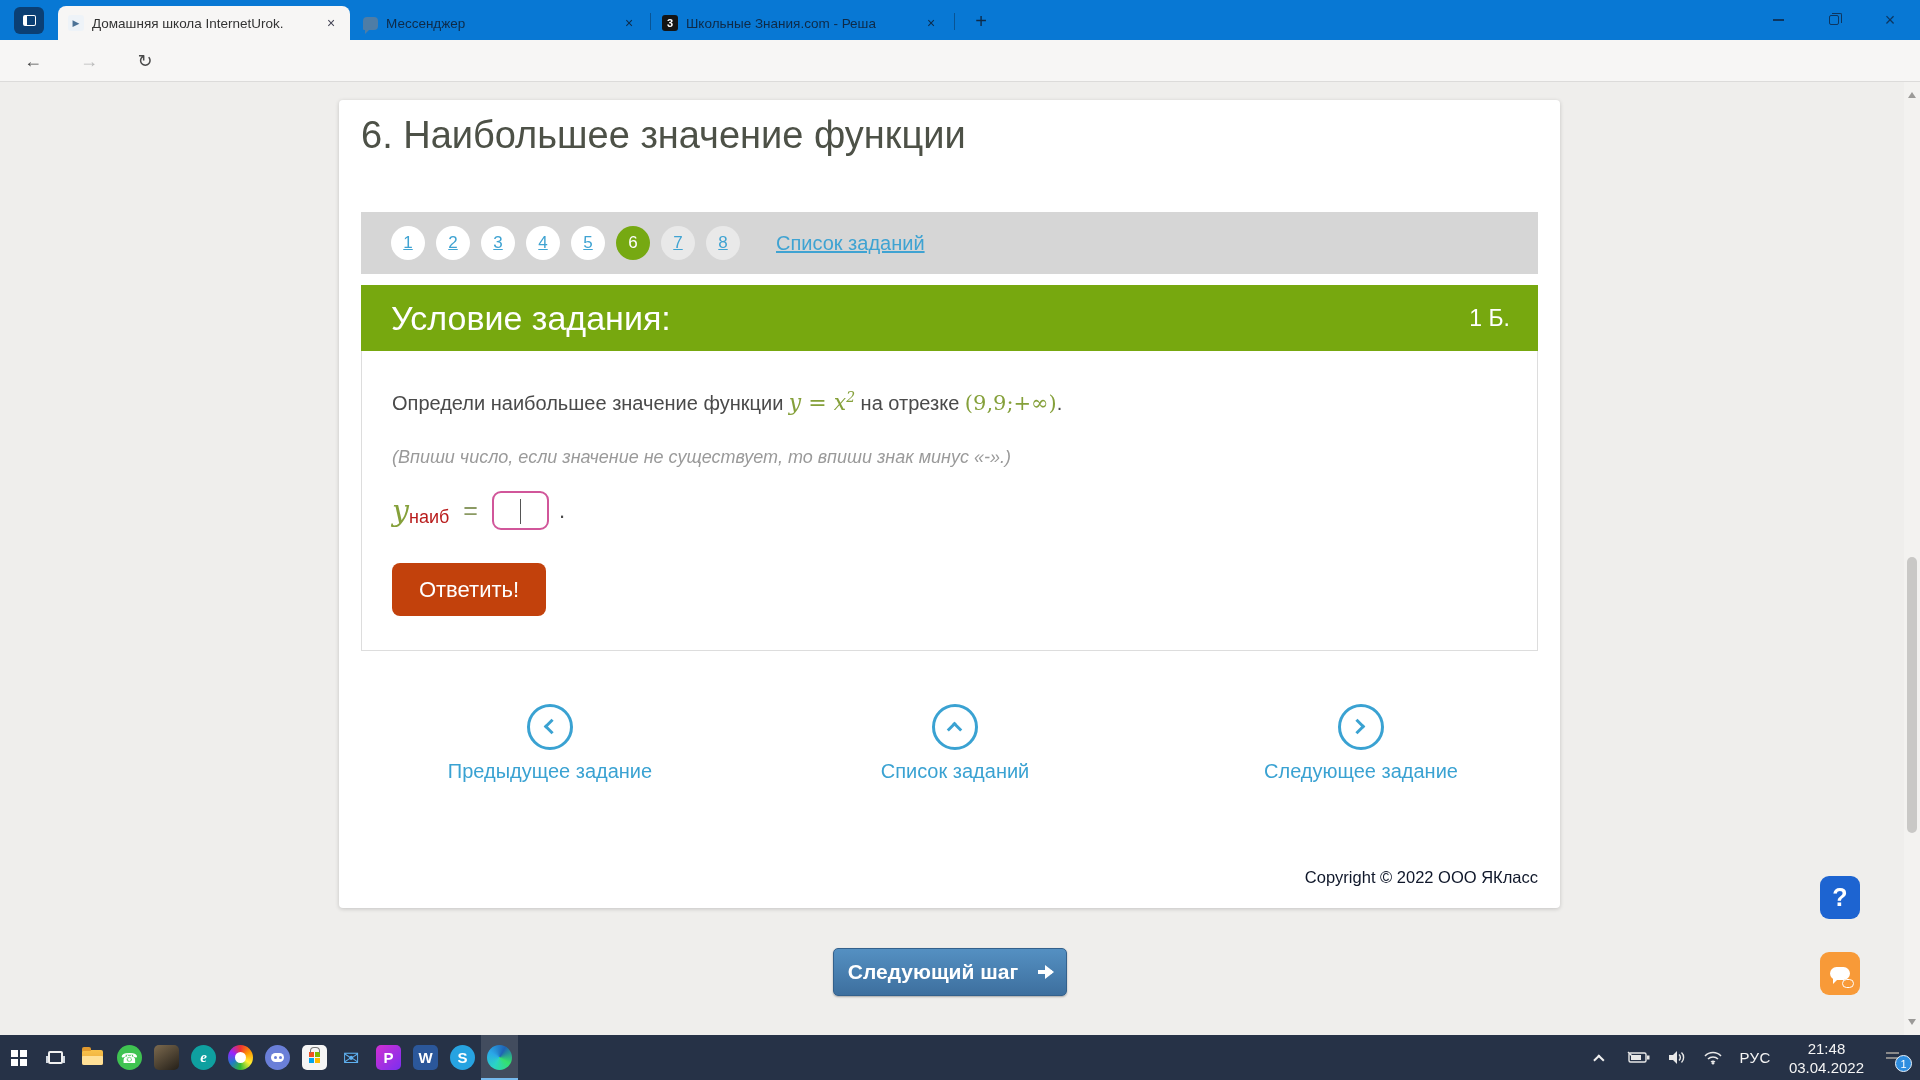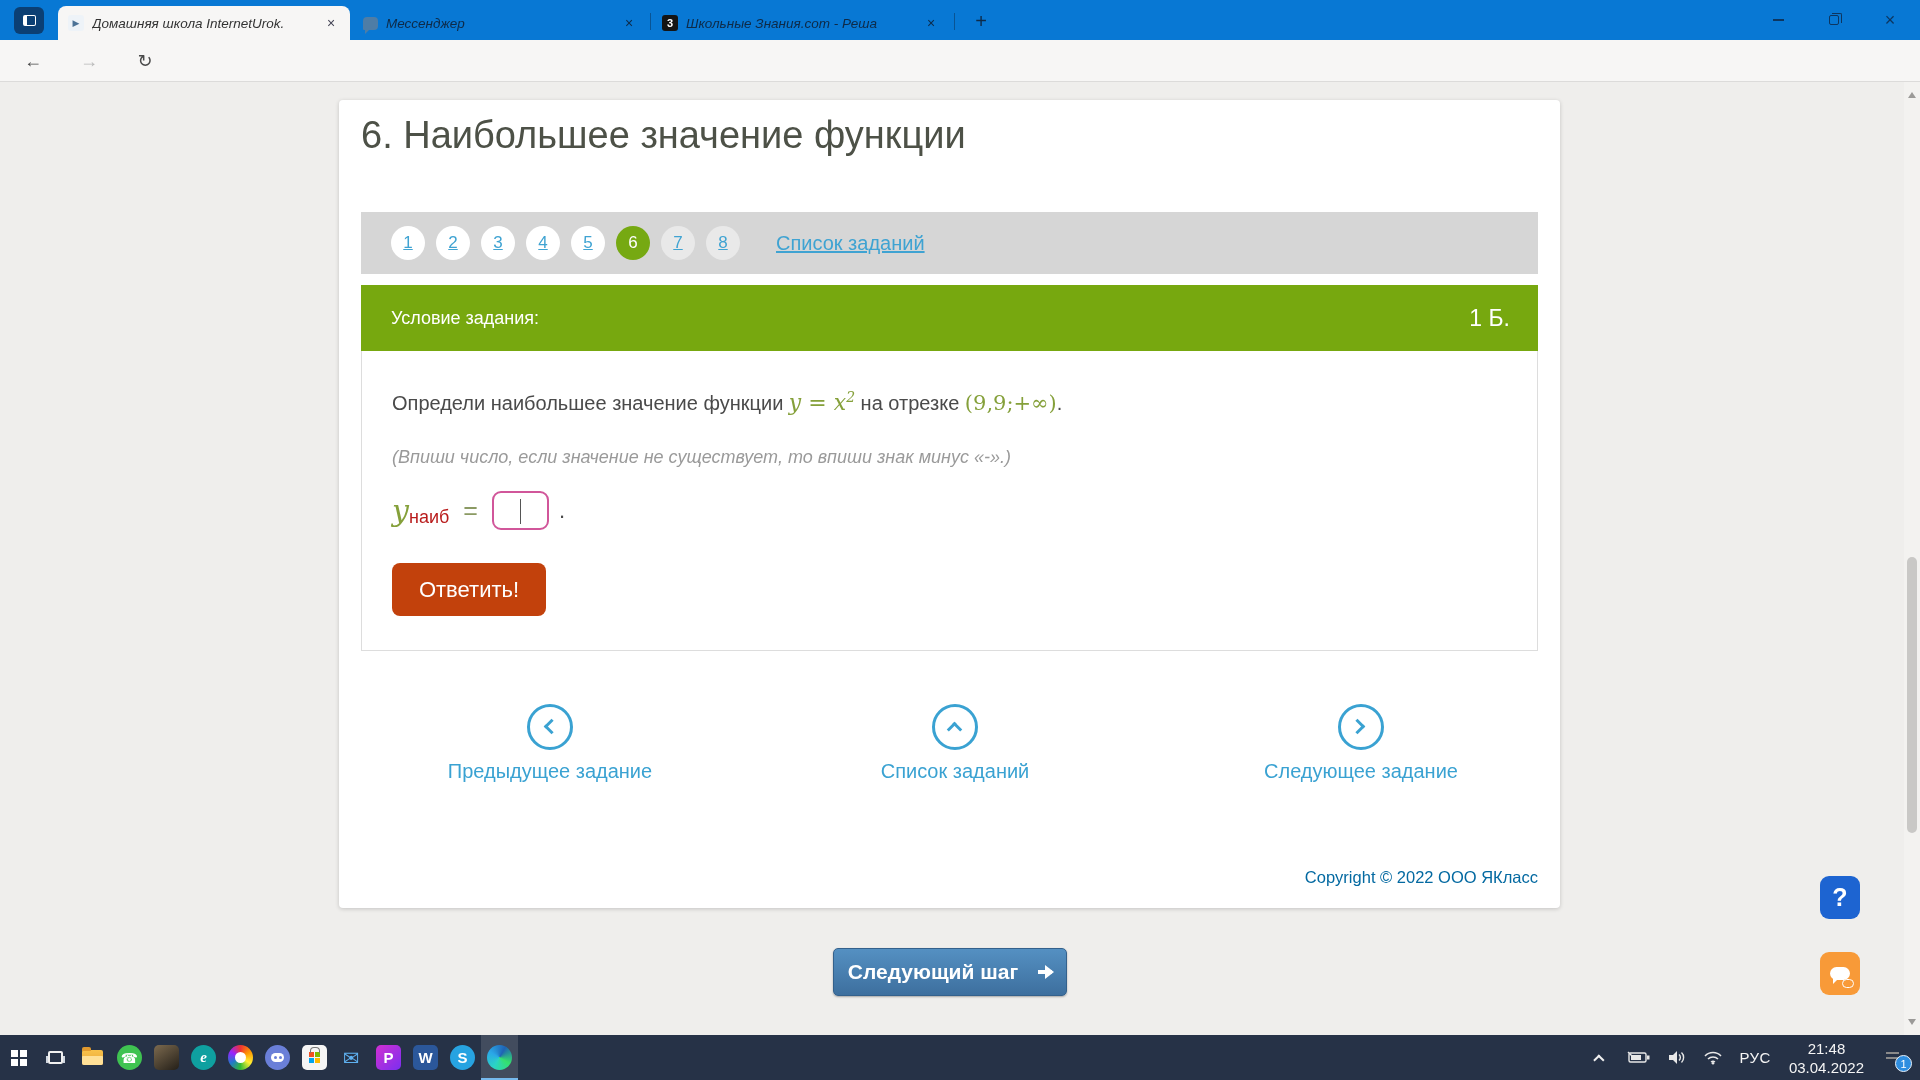--- a/index.html
+++ b/index.html
@@ -6,21 +6,21 @@
   body { font-family:"Liberation Sans","DejaVu Sans",sans-serif; background:#000; }
   .screen { position:relative; width:1920px; height:1080px; overflow:hidden; background:#efeeec; }
 
   
   .titlebar { position:absolute; left:0; top:0; width:1920px; height:40px; background:#0878d4; }
   .tab-actions { position:absolute; left:14px; top:7px; width:30px; height:27px; background:#0b3f74; border-radius:6px; display:flex; align-items:center; justify-content:center; }
   .tab-actions .sq { width:13px; height:11px; border:1.6px solid #fff; border-radius:2px; border-left-width:4px; }
   .tab { position:absolute; top:6px; height:34px; display:flex; align-items:center; padding:0 10px; font-size:13.5px; }
   .tab.active { background:#f7f6f5; border-radius:8px 8px 0 0; color:#333; }
   .tab.inactive { color:#0e2a47; }
-  .tab .title { flex:1; overflow:hidden; white-space:nowrap; margin:0 8px;font-style:italic; }
+  .tab .title { flex:1; overflow:hidden; white-space:nowrap; margin:0 8px; }
   .tab .x { font-size:14px; color:#445; cursor:default; width:18px; text-align:center; }
   .tab.inactive .x { color:#0e2a47; }
   .fav { width:16px; height:16px; flex:0 0 16px; display:flex; align-items:center; justify-content:center; }
   .fav-play { background:#eef3f8; border-radius:3px; color:#4c7296; font-size:9px; }
   .fav-bubble { background:#4e7da6; border-radius:4px 4px 4px 1px; width:15px; height:13px; position:relative; }
   .fav-bubble::after { content:""; position:absolute; left:2px; bottom:-4px; border:4px solid transparent; border-top-color:#4e7da6; border-left-color:#4e7da6; }
   .fav-znania { background:#141414; border-radius:3px; color:#fff; font-size:11px; font-weight:bold; }
   .tab-divider { position:absolute; top:13px; width:1px; height:17px; background:rgba(10,40,70,.45); }
   .new-tab { position:absolute; left:966px; top:8px; width:30px; height:26px; color:#0e2a47; font-size:20px; display:flex; align-items:center; justify-content:center; }
   .winbtn { position:absolute; top:0; width:56px; height:40px; display:flex; align-items:center; justify-content:center; color:#0d3660; }
@@ -57,21 +57,21 @@
   .page-title { position:absolute; left:22px; top:14px; font-size:38px; color:#4d5147; }
   .pagband { position:absolute; left:22px; top:112px; width:1177px; height:62px; background:#d6d6d6; display:flex; align-items:center; }
   .pcirc { width:34px; height:34px; border-radius:50%; background:#fff; display:flex; align-items:center; justify-content:center; font-size:17px; color:#3fa3d2; margin-left:11px; }
   .pcirc:first-child { margin-left:30px; }
   .pcirc span { text-decoration:underline; }
   .pcirc.active { background:#76a912; color:#fff; }
   .pcirc.active span { text-decoration:none; }
   .pcirc.muted { background:#e9e9e9; }
   .list-link { margin-left:36px; font-size:20px; color:#3fa3d2; text-decoration:underline; }
   .greenbar { position:absolute; left:22px; top:185px; width:1177px; height:66px; background:#77a80f; color:#fff; display:flex; align-items:center; }
-  .greenbar .lbl { margin-left:30px; font-size:18px; }
+  .greenbar .lbl { margin-left:30px; font-size:34px; }
   .greenbar .pts { margin-left:auto; margin-right:28px; font-size:23px; }
   .taskbox { position:absolute; left:22px; top:251px; width:1177px; height:300px; border:1px solid #ddd; border-top:none; background:#fff; }
   .task-line { position:absolute; left:30px; top:38px; font-size:20px; color:#4a4a4a; }
   .math { font-family:"DejaVu Serif",serif; font-style:italic; color:#85a03a; font-size:22px; }
   .math sup { font-size:14px; font-style:italic; }
   .math.upr { font-style:normal; font-size:21px; }
   .hint { position:absolute; left:30px; top:96px; font-size:18px; font-style:italic; color:#9a9a9a; }
   .ansrow { position:absolute; left:30px; top:140px; display:flex; align-items:center; }
   .ans-y { font-family:"DejaVu Serif",serif; font-style:italic; color:#85a03a; font-size:30px; }
   .ans-sub { font-size:18px; color:#b91c1c; margin-top:14px; }
@@ -80,21 +80,21 @@
   .answer-box .caret { position:absolute; left:50%; top:6px; width:1px; height:25px; background:#555; }
   .ans-dot { font-size:22px; color:#4a4a4a; margin-left:10px; }
   .submit { position:absolute; left:30px; top:212px; width:154px; height:53px; background:#c2410c; border:none; border-radius:8px; color:#fff; font-size:22px; font-family:inherit; }
   .nav-item { position:absolute; top:604px; width:330px; text-align:center; color:#3aa2d2; }
   .nav-circ { width:46px; height:46px; border:3px solid #3aa2d2; border-radius:50%; margin:0 auto; position:relative; }
   .chev { position:absolute; width:11px; height:11px; border:3px solid #3aa2d2; border-top:none; border-right:none; }
   .chev.left  { left:16px; top:14px; transform:rotate(45deg); }
   .chev.up    { left:14px; top:17px; transform:rotate(135deg); }
   .chev.right { left:11px; top:14px; transform:rotate(225deg); }
   .nav-label { margin-top:10px; font-size:20px; }
-  .copyright { position:absolute; right:22px; top:768px; font-size:16.5px; color:#0369a1; }
+  .copyright { position:absolute; right:22px; top:768px; font-size:16.5px; color:#0f172a; }
 
   .next-step { position:absolute; left:833px; top:948px; width:234px; height:48px; background:linear-gradient(#5490c2,#3d6f9e); border:1px solid #34618c; border-radius:5px; color:#fff; font-size:21px; font-weight:bold; font-family:inherit; display:flex; align-items:center; justify-content:center; gap:20px; box-shadow:0 1px 2px rgba(0,0,0,.3); }
   .arrow-r { position:relative; width:14px; height:4px; background:#fff; }
   .arrow-r::after { content:""; position:absolute; right:-9px; top:-5px; border:7px solid transparent; border-left:9px solid #fff; }
   .help-btn { position:absolute; left:1820px; top:876px; width:40px; height:43px; background:#1d64d1; border-radius:9px; color:#fff; font-size:25px; font-weight:bold; display:flex; align-items:center; justify-content:center; }
   .chat-btn { position:absolute; left:1820px; top:952px; width:40px; height:43px; background:#f89a38; border-radius:9px; display:flex; align-items:center; justify-content:center; }
   .bub { position:relative; width:20px; height:13px; background:#fff; border-radius:7px; }
   .bub::after { content:""; position:absolute; left:3px; bottom:-4px; border:4px solid transparent; border-top-color:#fff; border-left-color:#fff; }
   .bub2 { position:absolute; right:6px; bottom:7px; width:12px; height:9px; background:#f89a38; border:1.5px solid #fff; border-radius:5px; }
 

